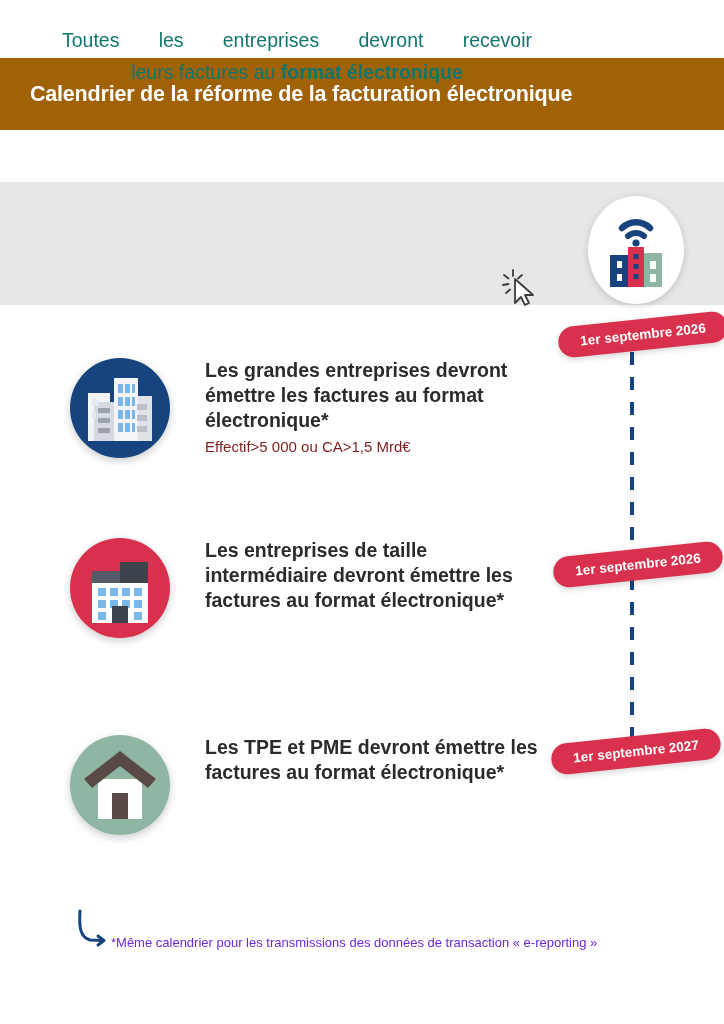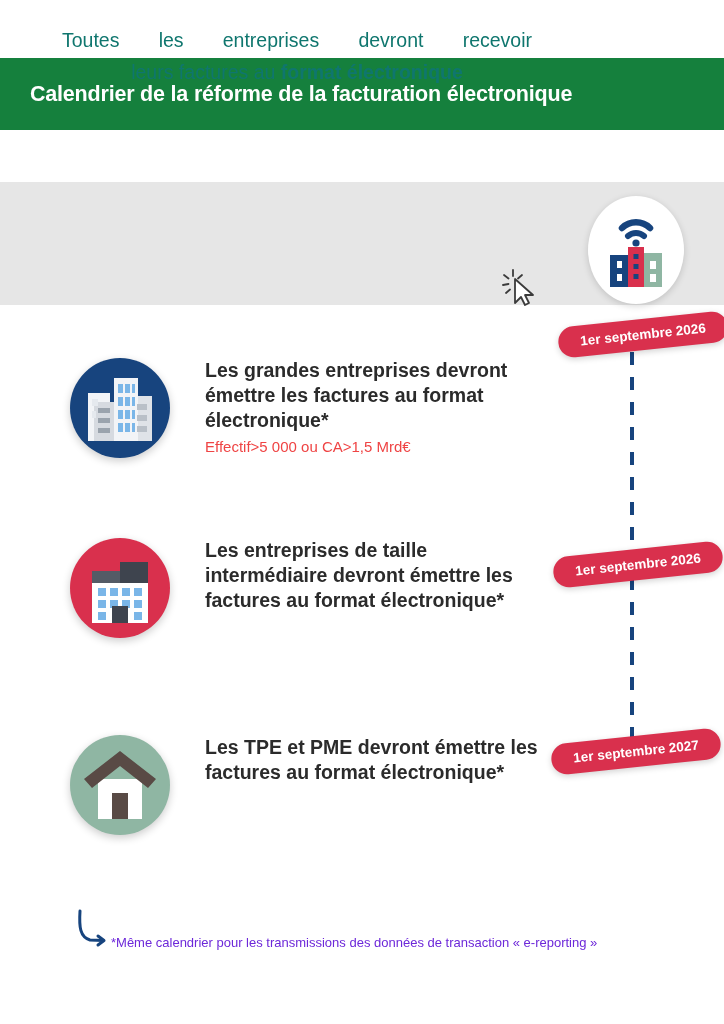--- a/index.html
+++ b/index.html
@@ -17,21 +17,21 @@
     color: #2b2b2b;
   }
 
   
   .header-band {
     position: absolute;
     left: 0;
     top: 58px;
     width: 724px;
     height: 72px;
-    background: #15803d;
+    background: #a16207;
     display: flex;
     align-items: center;
   }
   .header-title {
     margin-left: 30px;
     color: #ffffff;
     font-size: 21.5px;
     font-weight: bold;
     letter-spacing: -0.2px;
     white-space: nowrap;
@@ -130,21 +130,21 @@
   .row-title {
     font-size: 19.5px;
     line-height: 25px;
     font-weight: bold;
     color: #2b2b2b;
   }
   .row-sub {
     margin-top: 4px;
     font-size: 15px;
     line-height: 20px;
-    color: #ef4444;
+    color: #7f1d1d;
   }
 
   
   .badge {
     position: absolute;
     background: #d9304d;
     color: #ffffff;
     font-size: 13.5px;
     font-weight: bold;
     padding: 8px 22px;

